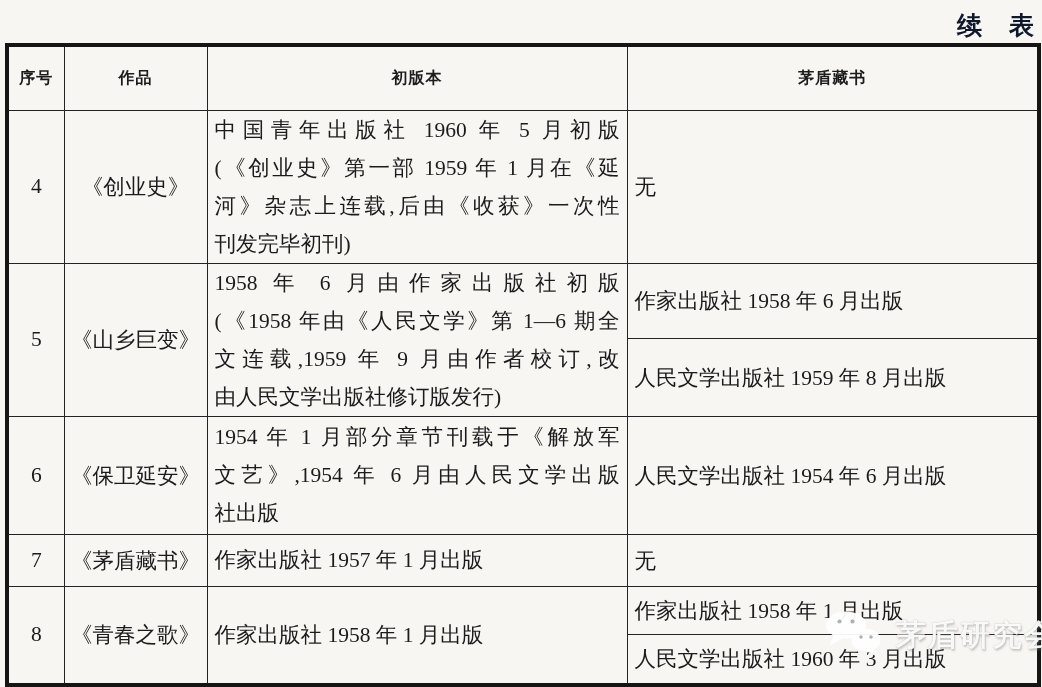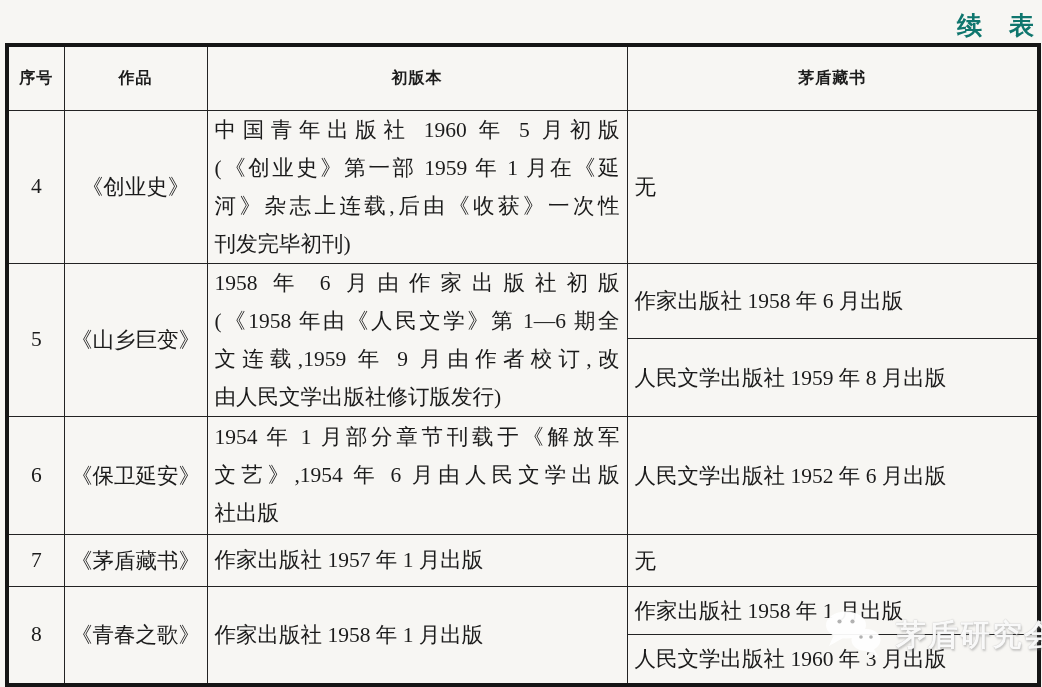--- a/index.html
+++ b/index.html
@@ -11,21 +11,21 @@
     color: #1b1b1b;
     overflow: hidden;
   }
   .continued {
     position: absolute;
     top: 9px;
     right: 7px;
     font-size: 25px;
     font-weight: 700;
     font-family: "Liberation Sans", "DejaVu Sans", sans-serif;
-    color: #0f766e;
+    color: #0f172a;
     white-space: pre;
     letter-spacing: 1px;
   }
   table.doc-table {
     position: absolute;
     left: 5px;
     top: 43px;
     width: 1032px;
     border-collapse: collapse;
     table-layout: fixed;
@@ -132,21 +132,21 @@
   </tr>
 
   <tr class="r6">
     <td class="num">6</td>
     <td class="work">《保卫延安》</td>
     <td class="edition">
       <div class="jl">1954 年 1 月部分章节刊载于《解放军</div>
       <div class="jl">文艺》,1954 年 6 月由人民文学出版</div>
       <div class="jl last">社出版</div>
     </td>
-    <td class="coll">人民文学出版社 1952 年 6 月出版</td>
+    <td class="coll">人民文学出版社 1954 年 6 月出版</td>
   </tr>
 
   <tr class="r7">
     <td class="num">7</td>
     <td class="work">《茅盾藏书》</td>
     <td class="edition">作家出版社 1957 年 1 月出版</td>
     <td class="coll">无</td>
   </tr>
 
   <tr class="r8a">

